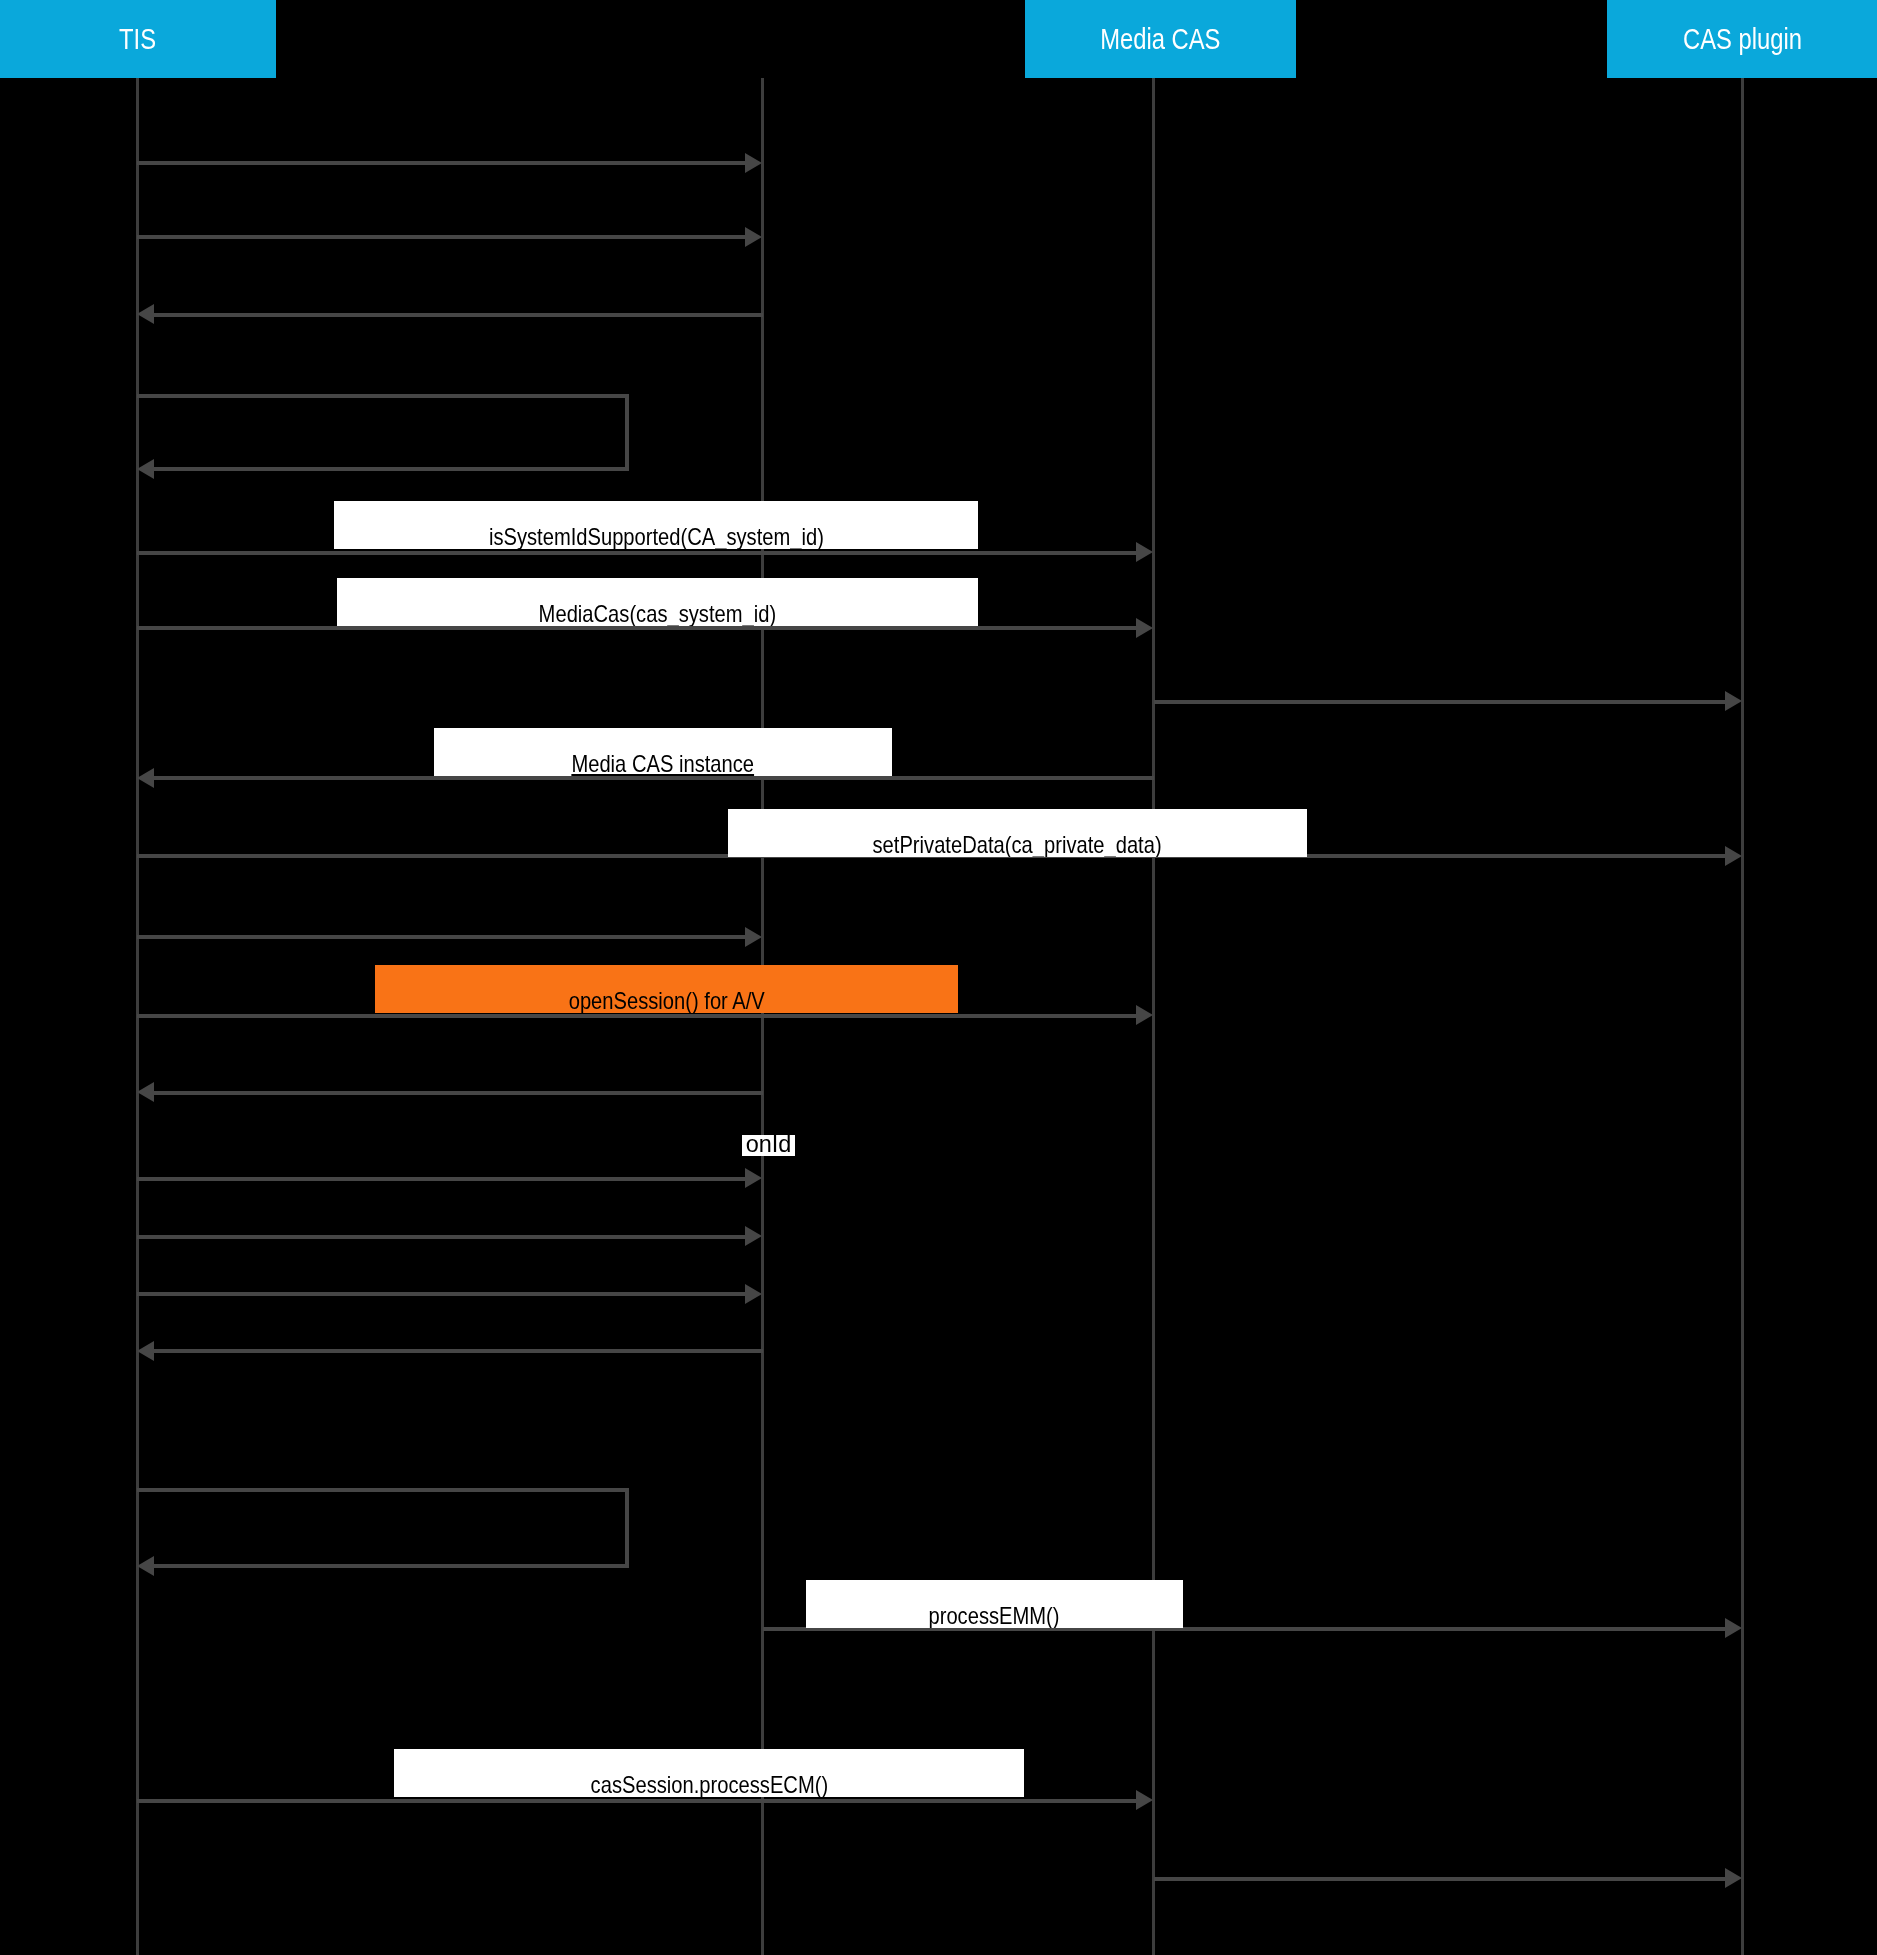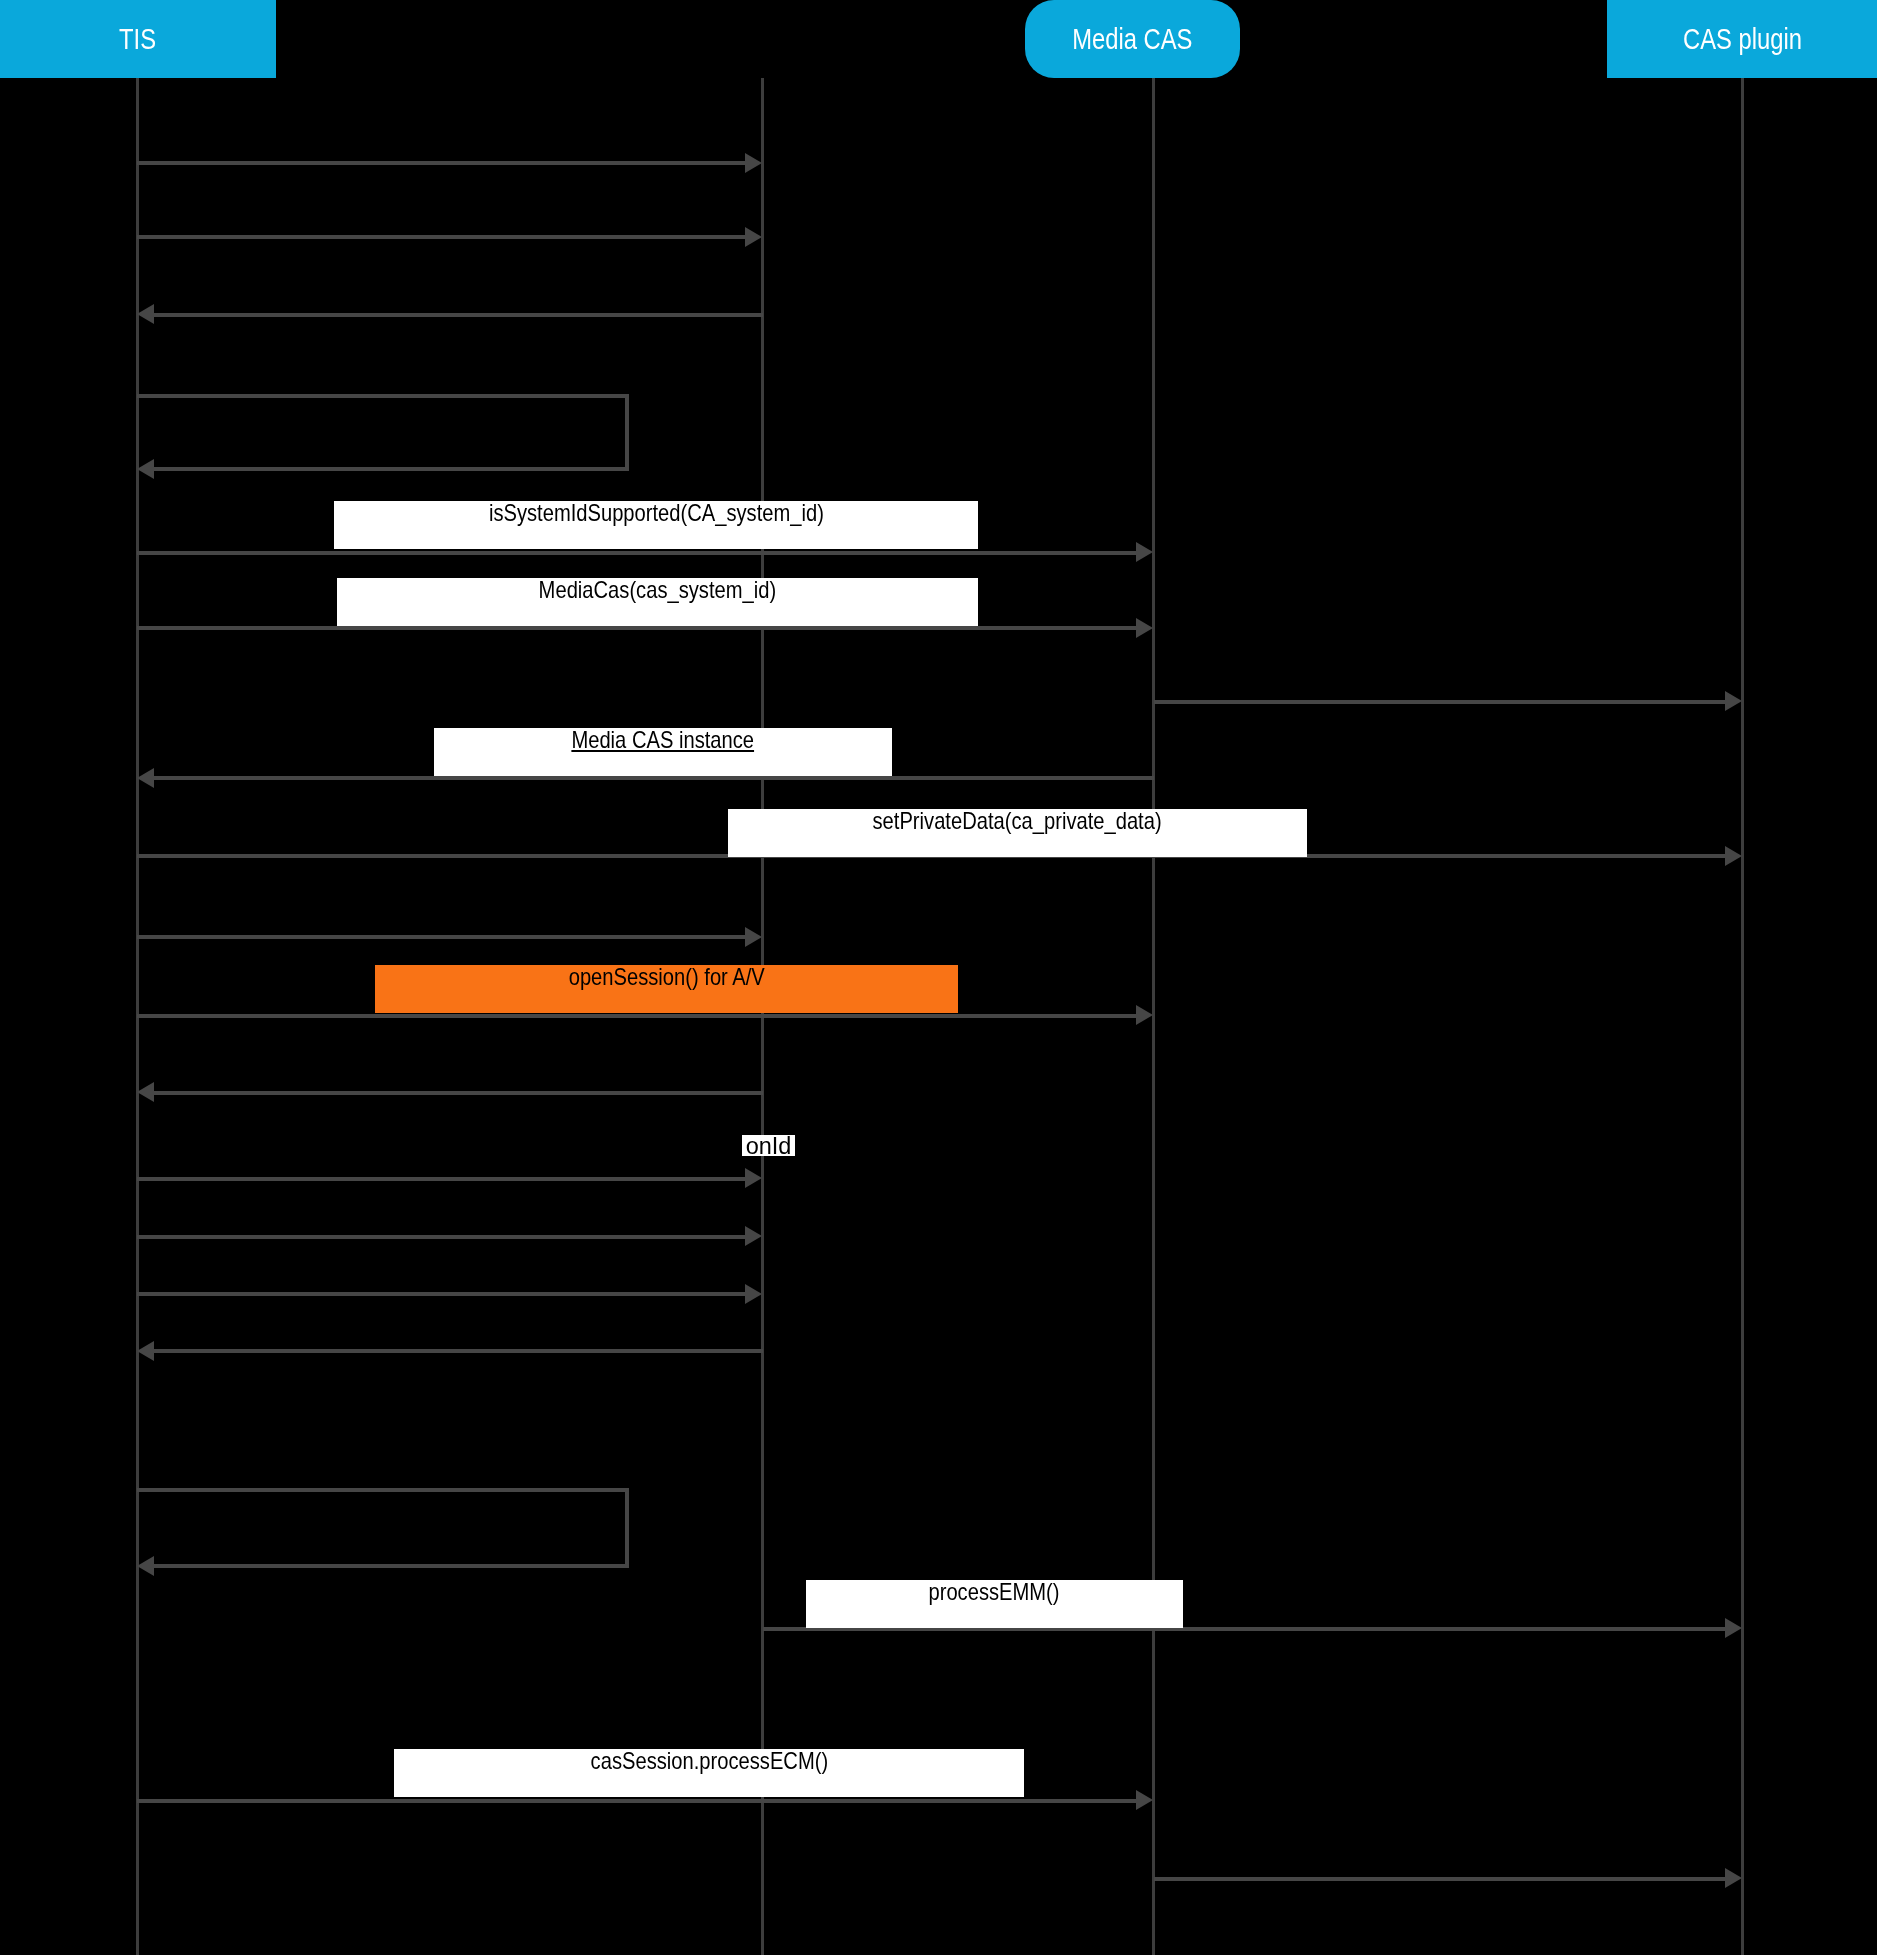--- a/index.html
+++ b/index.html
@@ -22,39 +22,39 @@
            border-left:17px solid #464646;}
   .arrow-l{position:absolute;width:0;height:0;
            border-top:10.2px solid transparent;border-bottom:10.2px solid transparent;
            border-right:17px solid #464646;}
 
   .selfcall-top{position:absolute;height:3.5px;background:#464646;}
   .selfcall-side{position:absolute;width:3.5px;background:#464646;}
   .selfcall-bot{position:absolute;height:3.5px;background:#464646;}
 
   .label{position:absolute;background:#fff;color:#000;
-         display:flex;align-items:flex-start;justify-content:center;
+         display:flex;align-items:flex-end;justify-content:center;
          font-size:24px;line-height:1;overflow:hidden;
          font-family:"Liberation Sans","DejaVu Sans",sans-serif;}
   .label span{display:block;transform:scaleX(0.84);white-space:nowrap;}
   .label.tiny{font-size:23.5px;}
   .label.tiny span{transform:scaleX(1);}
 </style>
 </head>
 <body>
 
 <div id="stage">
     <div class="lifeline" style="left: 136px; top: 78px; height: 1877px; background: rgb(61, 61, 61);"></div>
     <div class="lifeline" style="left: 761px; top: 78px; height: 1877px; background: rgb(61, 61, 61);"></div>
     <div class="lifeline" style="left: 1152px; top: 78px; height: 1877px; background: rgb(61, 61, 61);"></div>
     <div class="lifeline" style="left: 1741px; top: 78px; height: 1877px; background: rgb(61, 61, 61);"></div>
     <div class="actor-box" style="left: 0px; top: 0px; width: 276px; height: 78px; background: rgb(10, 168, 219); color: rgb(255, 255, 255);">
       <span>TIS</span>
     </div>
-    <div class="actor-box" style="left: 1025px; top: 0px; width: 215px; height: 78px; background: rgb(10, 168, 219); color: rgb(255, 255, 255); border-radius: 29px;">
+    <div class="actor-box" style="left: 1025px; top: 0px; width: 271px; height: 78px; background: rgb(10, 168, 219); color: rgb(255, 255, 255);">
       <span>Media CAS</span>
     </div>
     <div class="actor-box" style="left: 1607px; top: 0px; width: 271px; height: 78px; background: rgb(10, 168, 219); color: rgb(255, 255, 255);">
       <span>CAS plugin</span>
     </div>
     <div class="msg-line" style="left: 137px; top: 161px; width: 611px; background: rgb(70, 70, 70);"></div>
     <div class="arrow-r" style="left: 745px; top: 153px; border-left-color: rgb(70, 70, 70);"></div>
     <div class="msg-line" style="left: 137px; top: 235px; width: 611px; background: rgb(70, 70, 70);"></div>
     <div class="arrow-r" style="left: 745px; top: 227px; border-left-color: rgb(70, 70, 70);"></div>
     <div class="msg-line" style="left: 152px; top: 313px; width: 611px; background: rgb(70, 70, 70);"></div>

